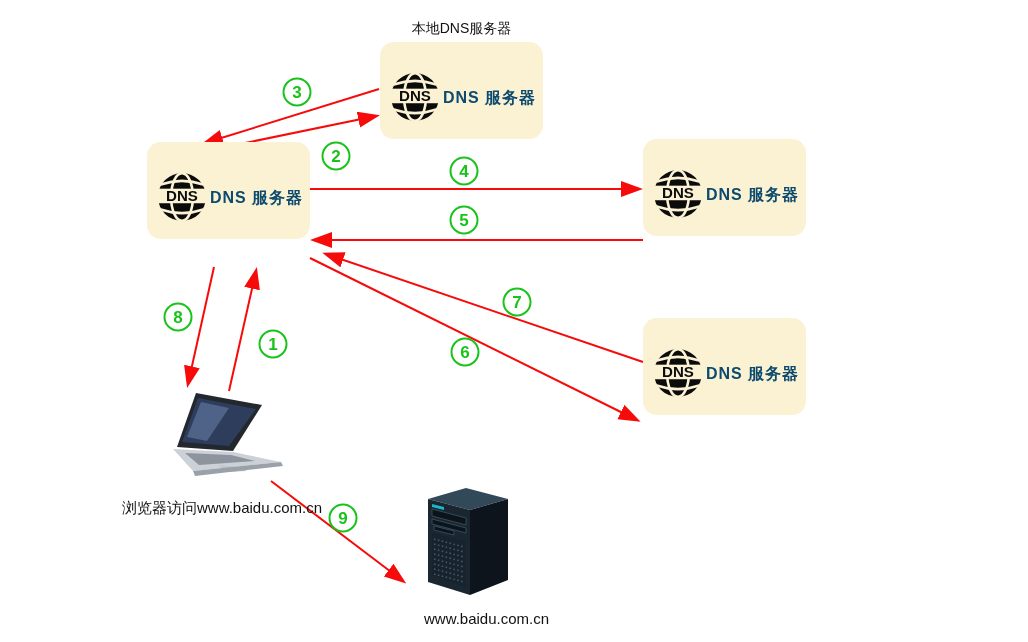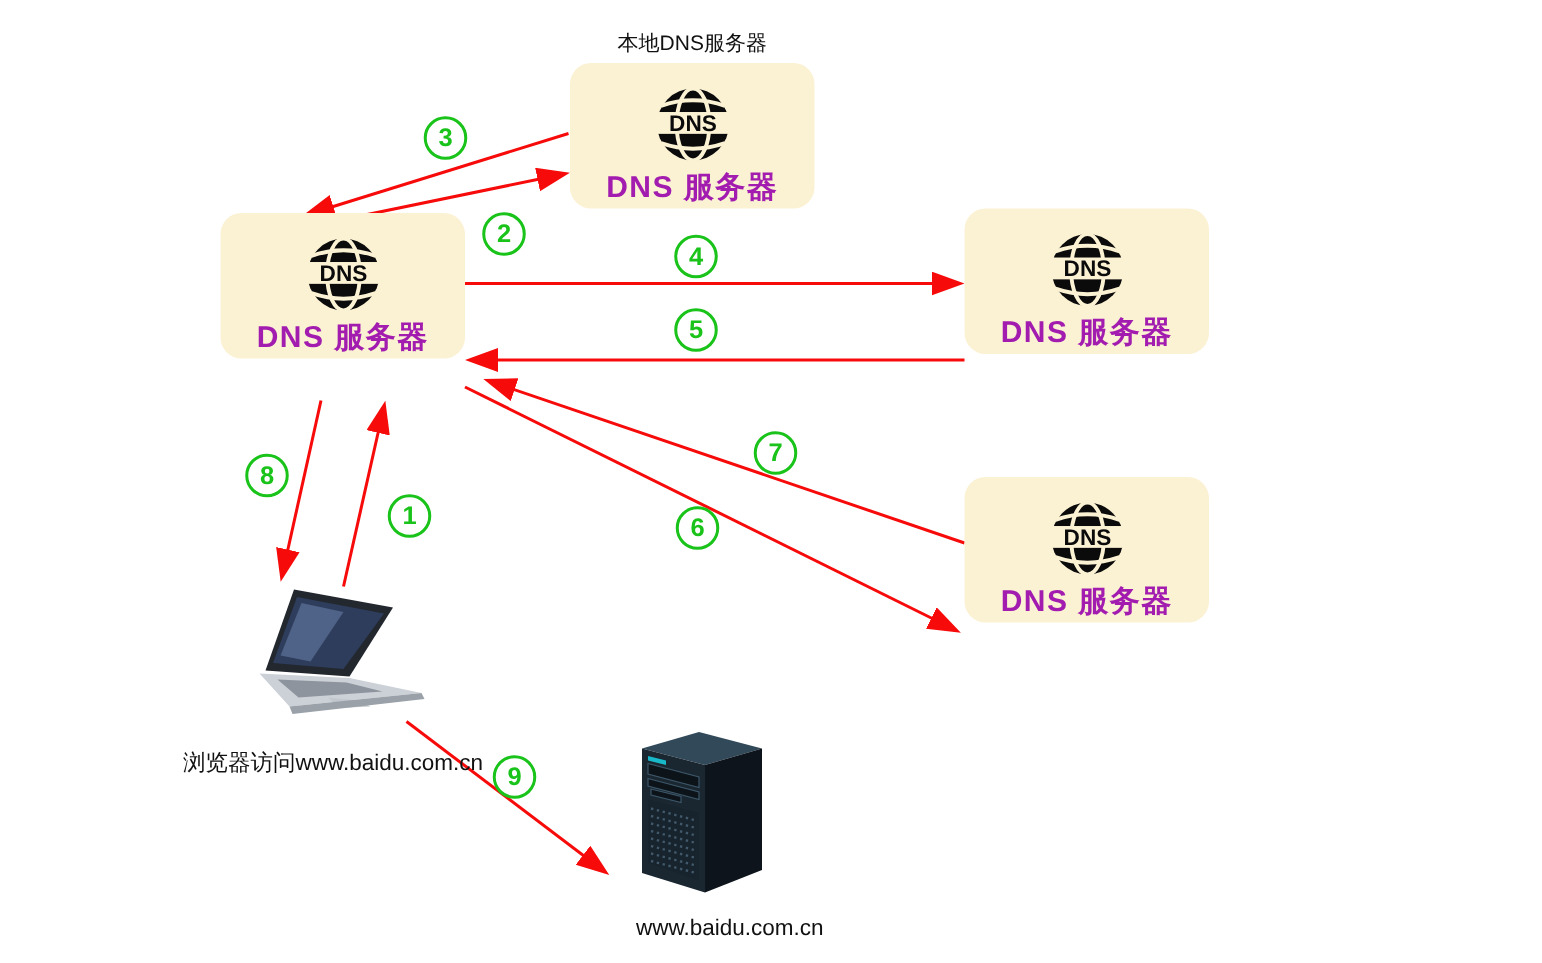--- a/index.html
+++ b/index.html
@@ -13,23 +13,23 @@
 
   
   #arrows{position:absolute;left:0;top:0;width:1028px;height:642px;pointer-events:none;}
   #arrows line{stroke:var(--red);stroke-width:2;}
   #arrows .ah{fill:var(--red);}
 
   
   .node{position:absolute;text-align:center;}
   .node-title{font-size:14px;line-height:22px;color:#111;white-space:nowrap;margin-bottom:3px;}
   .node-box{width:163px;height:97px;background:var(--cream);border-radius:14px;
-            display:flex;flex-direction:column;align-items:center;justify-content:center;padding-top:13px;box-sizing:border-box;}
+            display:flex;align-items:center;justify-content:center;padding-top:13px;box-sizing:border-box;}
   .globe{width:56px;height:52px;display:block;}
-  .node-label{font-size:20px;font-weight:bold;color:#a21caf;letter-spacing:1px;margin-top:2px;white-space:nowrap;}
+  .node-label{font-size:16px;font-weight:bold;color:#0c4a6e;letter-spacing:1px;margin-top:2px;white-space:nowrap;}
   .node-root {left:380px;top:17px;width:163px;}
   .node-local{left:147px;top:142px;width:163px;}
   .node-tld  {left:643px;top:139px;width:163px;}
   .node-auth {left:643px;top:318px;width:163px;}
 
   
   .step{position:absolute;width:25px;height:25px;border:2px solid var(--green);border-radius:50%;
         color:var(--green);font-size:17px;font-weight:bold;line-height:25px;text-align:center;
         transform:translate(-50%,-50%);box-sizing:content-box;background:transparent;}
   .s1{left:273px;top:344px}.s2{left:336px;top:156px}.s3{left:297px;top:92px}

